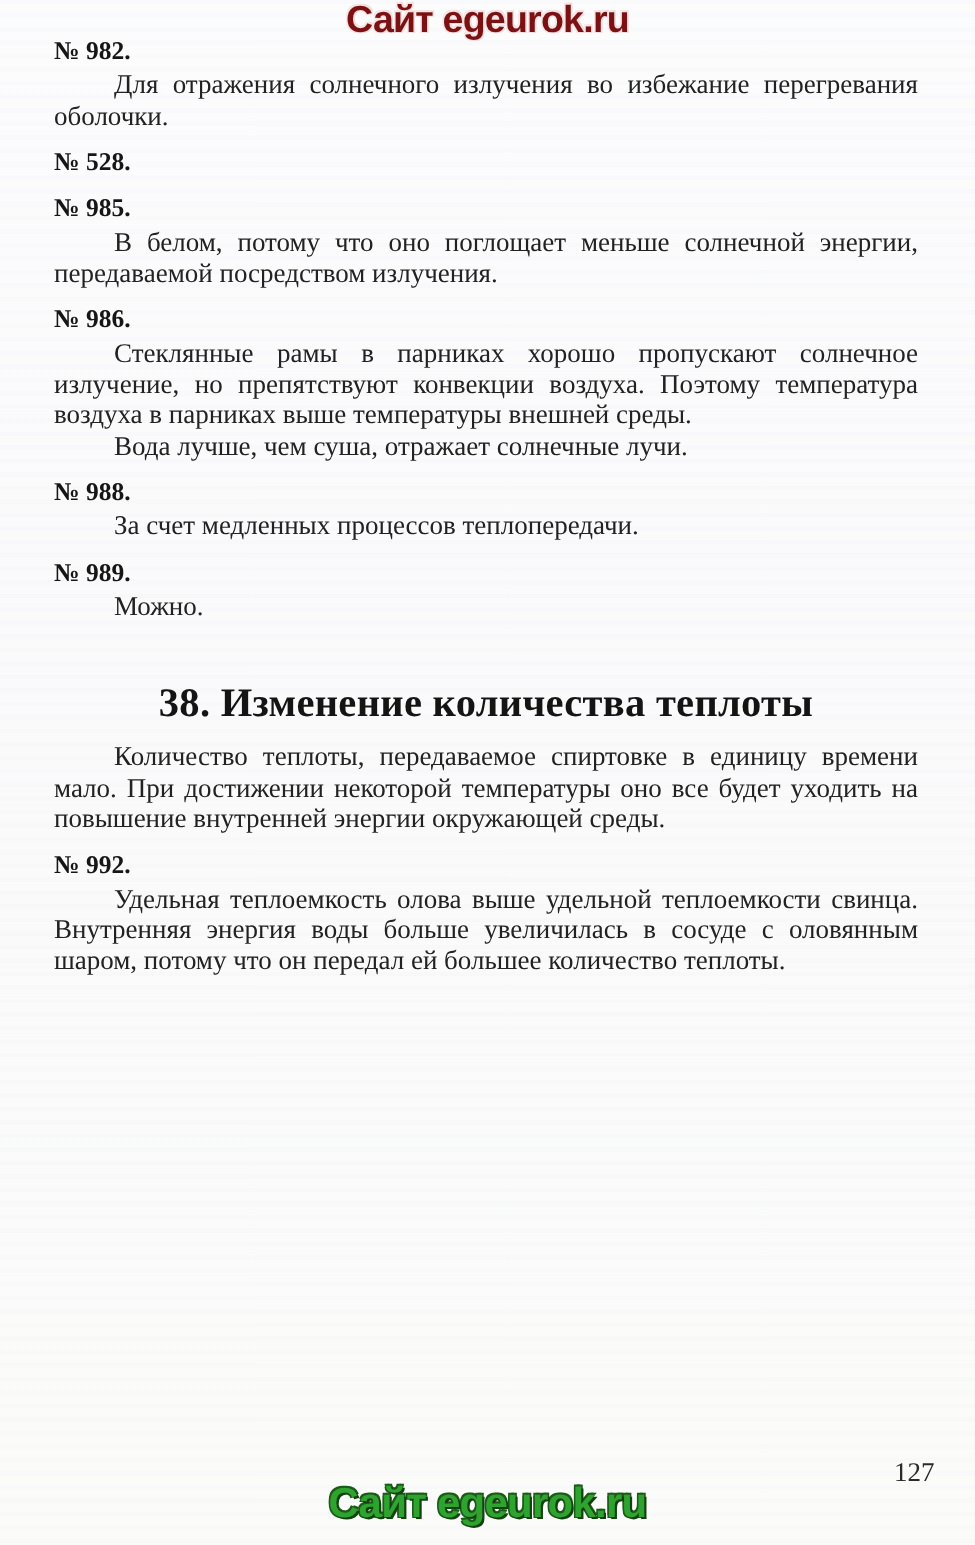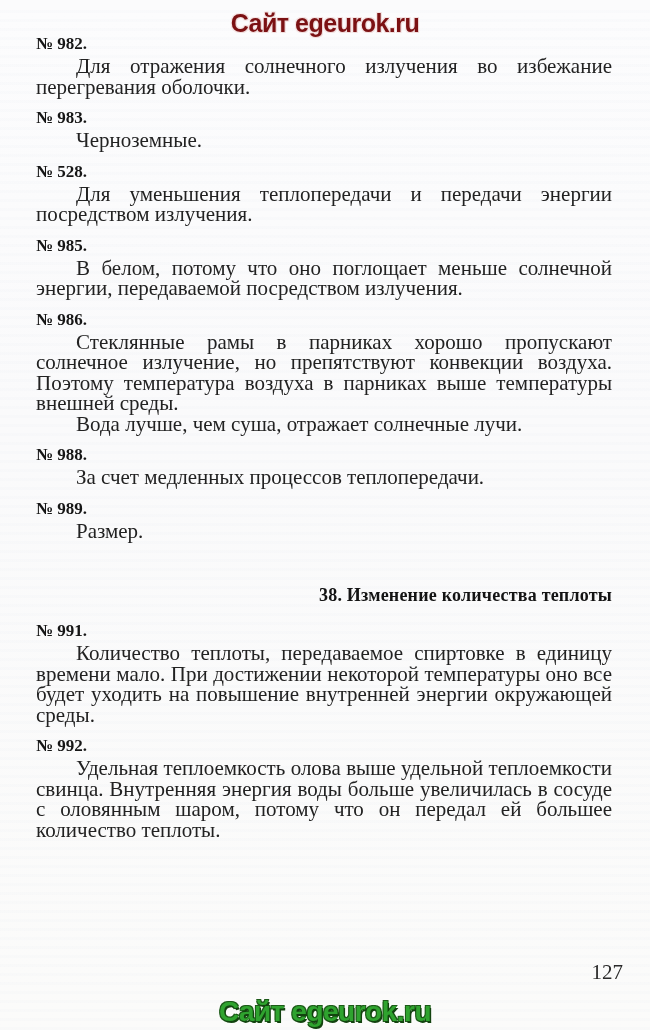--- a/index.html
+++ b/index.html
@@ -12,21 +12,20 @@
     position: relative;
     overflow: hidden;
     background: #fbfbfc;
     font-family: "Liberation Serif", "DejaVu Serif", serif;
     color: #1e1e1e;
   }
   .page {
     position: absolute;
     inset: 0;
     background: linear-gradient(180deg, #fcfcfd 0%, #fafafb 40%, #fbfbfa 100%);
-    margin-top: 10px;
   }
   
   .page::after {
     content: "";
     position: absolute;
     inset: 0;
     background: repeating-linear-gradient(
       180deg,
       rgba(225,230,238,0.10) 0px,
       rgba(225,230,238,0.10) 3px,
@@ -43,32 +42,32 @@
     z-index: 2;
   }
   .answer-number {
     font-weight: bold;
     font-size: 17px;
     line-height: 20px;
     margin: 11px 0 2px 0;
     color: #161616;
   }
   .answer-text {
-    font-size: 21px;
+    font-size: 18px;
     line-height: 20.5px;
     margin: 0;
     text-align: justify;
     text-indent: 40px;
     color: #222;
   }
   .section-heading {
     font-weight: bold;
-    font-size: 18px;
+    font-size: 27px;
     line-height: 25px;
-    text-align: right;
+    text-align: center;
     margin: 42px 0 13px 0;
     color: #141414;
     letter-spacing: 0.2px;
   }
   .watermark {
     position: absolute;
     left: 0;
     right: 0;
     text-align: center;
     font-family: "Liberation Sans", "DejaVu Sans", sans-serif;
@@ -93,47 +92,42 @@
     color: #2fa32f;
     text-shadow:
       1.5px 1.5px 0 #12430f,
       -1px -1px 0 #1c5a18,
       1px -1px 0 #1c5a18,
       -1px 1px 0 #1c5a18;
   }
   .page-number {
     position: absolute;
     right: 27px;
-    top: 950px;
-    font-size: 21px;
+    top: 971px;
+    font-size: 18px;
     color: #2a2a2a;
     z-index: 2;
   }
 </style>
 </head>
 <body>
 
 <div class="page">
 
   <div class="watermark watermark-top">Сайт egeurok.ru</div>
 
   <div class="content">
   <div class="answer-entry">
     <div class="answer-number">№ 982.</div>
     <p class="answer-text">Для отражения солнечного излучения во избежание перегревания оболочки.</p>
   </div>
 
-  <div class="answer-entry">
-    <div class="answer-number">№ 983.</div>
-    <p class="answer-text">Черноземные.</p>
-  </div>
 
   <div class="answer-entry">
     <div class="answer-number">№ 528.</div>
-    <p class="answer-text">Для уменьшения теплопередачи и передачи энергии посредством излучения.</p>
   </div>
 
   <div class="answer-entry">
     <div class="answer-number">№ 985.</div>
     <p class="answer-text">В белом, потому что оно поглощает меньше солнечной энергии, передаваемой посредством излучения.</p>
   </div>
 
   <div class="answer-entry">
     <div class="answer-number">№ 986.</div>
     <p class="answer-text">Стеклянные рамы в парниках хорошо пропускают солнечное излучение, но препятствуют конвекции воздуха. Поэтому температура воздуха в парниках выше температуры внешней среды.</p>
@@ -143,28 +137,27 @@
     <p class="answer-text">Вода лучше, чем суша, отражает солнечные лучи.</p>
   </div>
 
   <div class="answer-entry">
     <div class="answer-number">№ 988.</div>
     <p class="answer-text">За счет медленных процессов теплопередачи.</p>
   </div>
 
   <div class="answer-entry">
     <div class="answer-number">№ 989.</div>
-    <p class="answer-text">Размер.</p>
+    <p class="answer-text">Можно.</p>
   </div>
 
   <div class="section-heading">38. Изменение количества теплоты</div>
 
 
   <div class="answer-entry">
-    <div class="answer-number">№ 991.</div>
     <p class="answer-text">Количество теплоты, передаваемое спиртовке в единицу времени мало. При достижении некоторой температуры оно все будет уходить на повышение внутренней энергии окружающей среды.</p>
   </div>
 
   <div class="answer-entry">
     <div class="answer-number">№ 992.</div>
     <p class="answer-text">Удельная теплоемкость олова выше удельной теплоемкости свинца. Внутренняя энергия воды больше увеличилась в сосуде с оловянным шаром, потому что он передал ей большее количество теплоты.</p>
   </div>
 
 </div>
 

